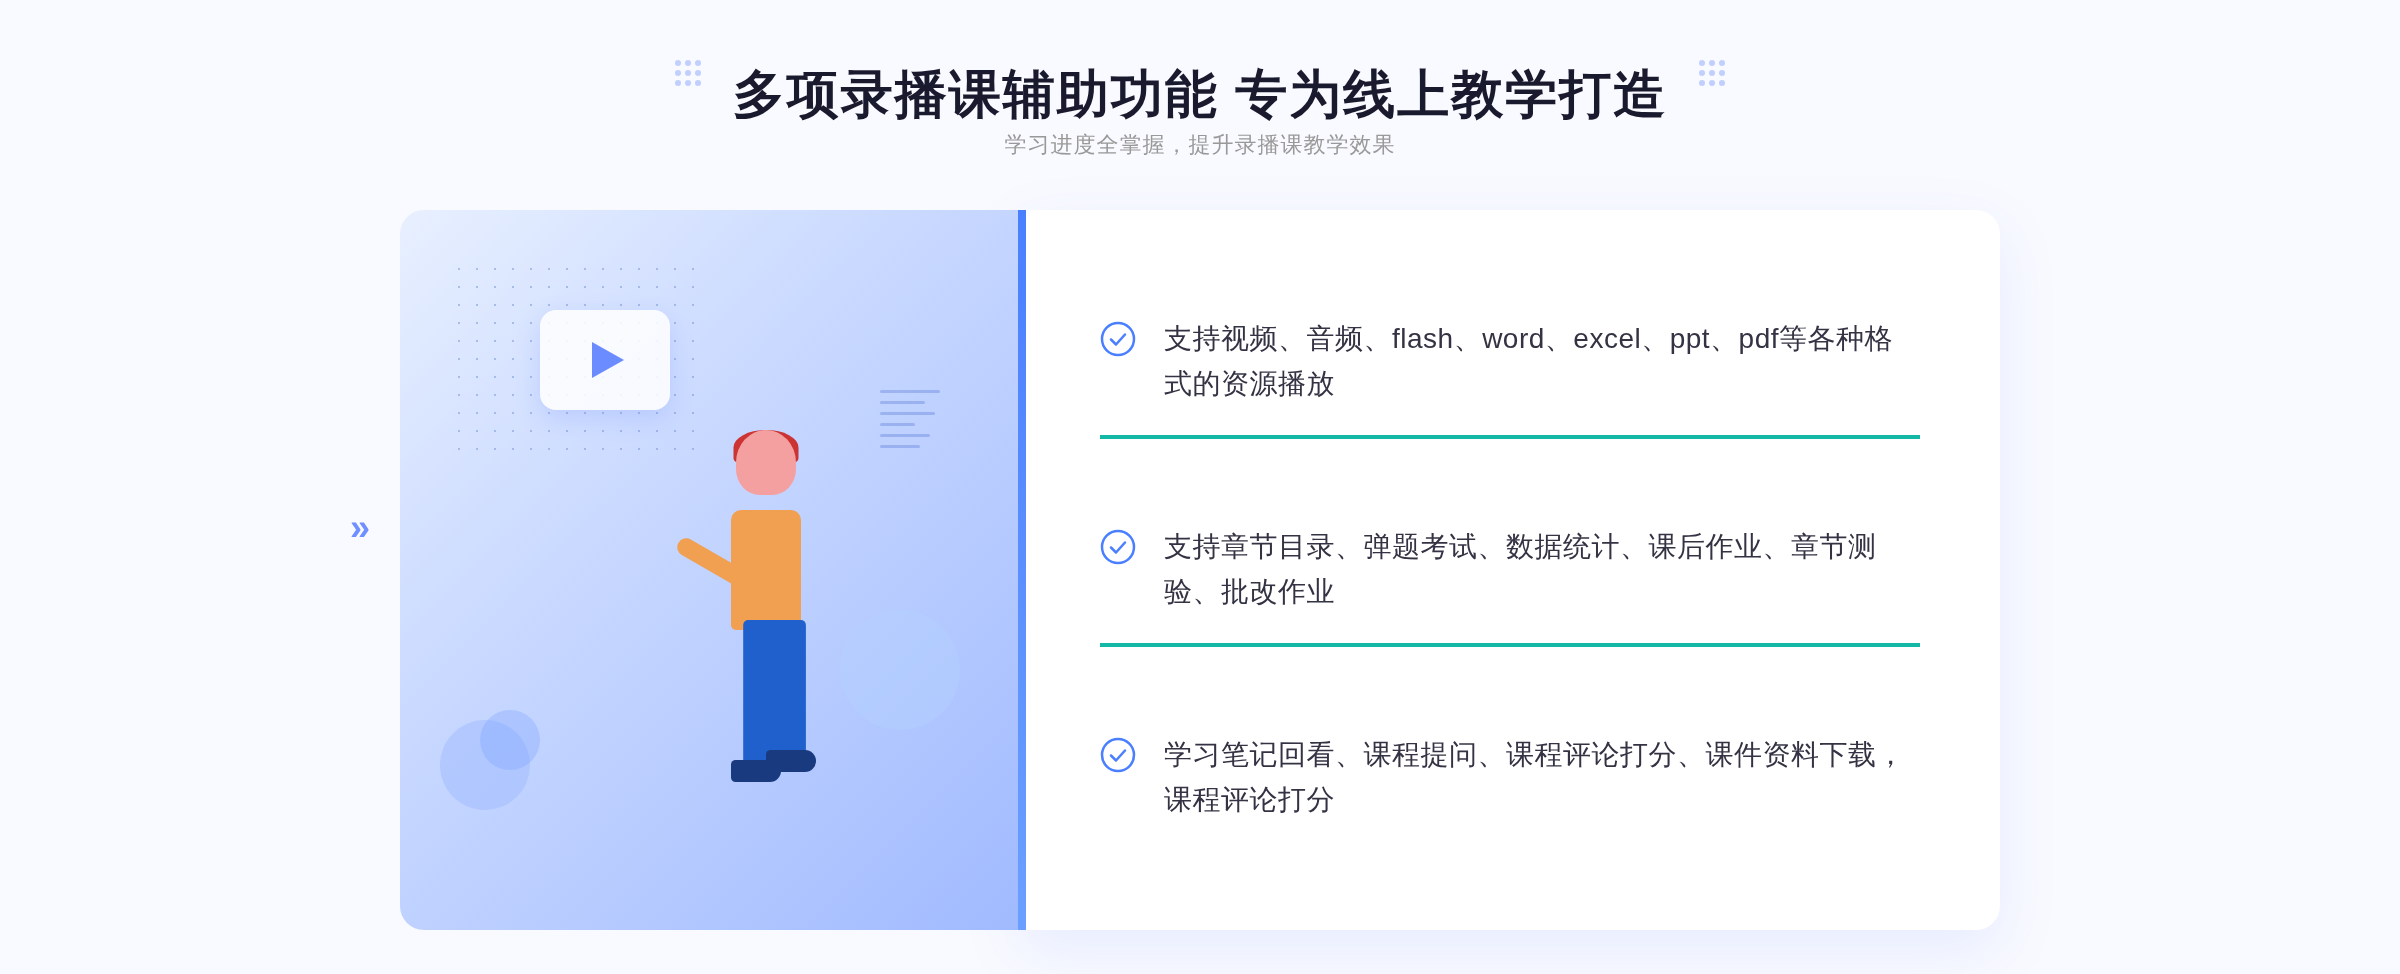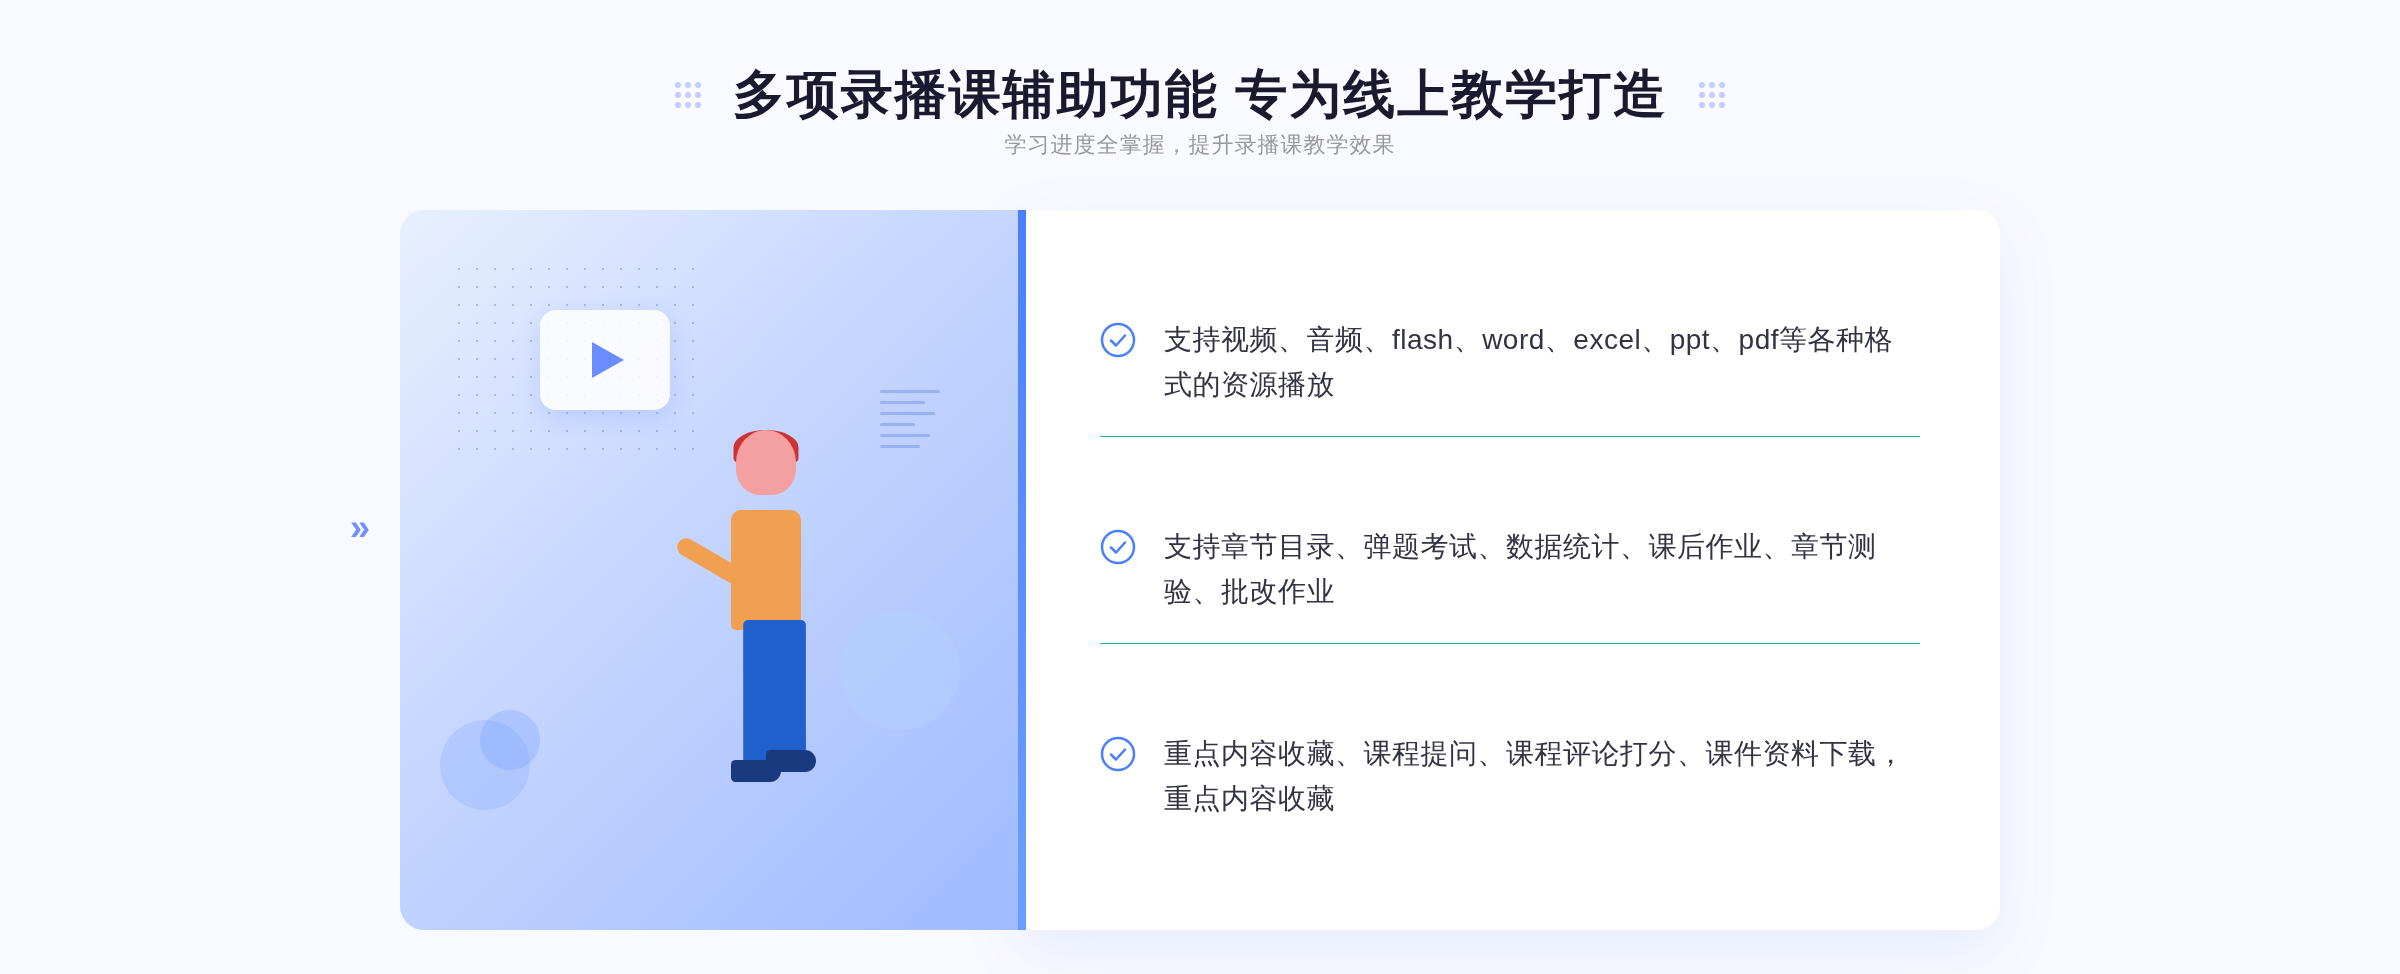--- a/index.html
+++ b/index.html
@@ -28,21 +28,20 @@
       display: flex;
       flex-direction: column;
       align-items: center;
       margin-top: 60px;
       margin-bottom: 50px;
       position: relative;
     }
 
     .title-row {
       display: flex;
-      align-items: center;
       gap: 20px;
     }
 
     .main-title {
       font-size: 52px;
       font-weight: 700;
       color: #1a1a2e;
       letter-spacing: 2px;
     }
 
@@ -276,21 +275,21 @@
       flex-direction: column;
       justify-content: space-around;
       box-shadow: 0 20px 60px rgba(100,130,255,0.12);
     }
 
     .feature-item {
       display: flex;
       align-items: flex-start;
       gap: 28px;
       padding: 28px 0;
-      border-bottom: 1px solid #14b8a6;
+      border-bottom: 4px solid #14b8a6;
     }
 
     .feature-item:last-child {
       border-bottom: none;
     }
 
     .check-icon {
       flex-shrink: 0;
       width: 36px;
       height: 36px;
@@ -471,20 +470,20 @@
         <span class="feature-text">支持章节目录、弹题考试、数据统计、课后作业、章节测验、批改作业</span>
       </div>
 
       <div class="feature-item">
         <div class="check-icon">
           <svg viewBox="0 0 36 36" fill="none" xmlns="http://www.w3.org/2000/svg">
             <circle cx="18" cy="18" r="16" stroke="#4a7fff" stroke-width="2.5"></circle>
             <path d="M11 18.5l5 5 9-10" stroke="#4a7fff" stroke-width="2.5" stroke-linecap="round" stroke-linejoin="round"></path>
           </svg>
         </div>
-        <span class="feature-text">重点内容收藏、课程提问、课程评论打分、课件资料下载，重点内容收藏</span>
+        <span class="feature-text">学习笔记回看、课程提问、课程评论打分、课件资料下载，课程评论打分</span>
       </div>
 
 
     </div>
   </div>
 
 </div>
 
 </body></html>

